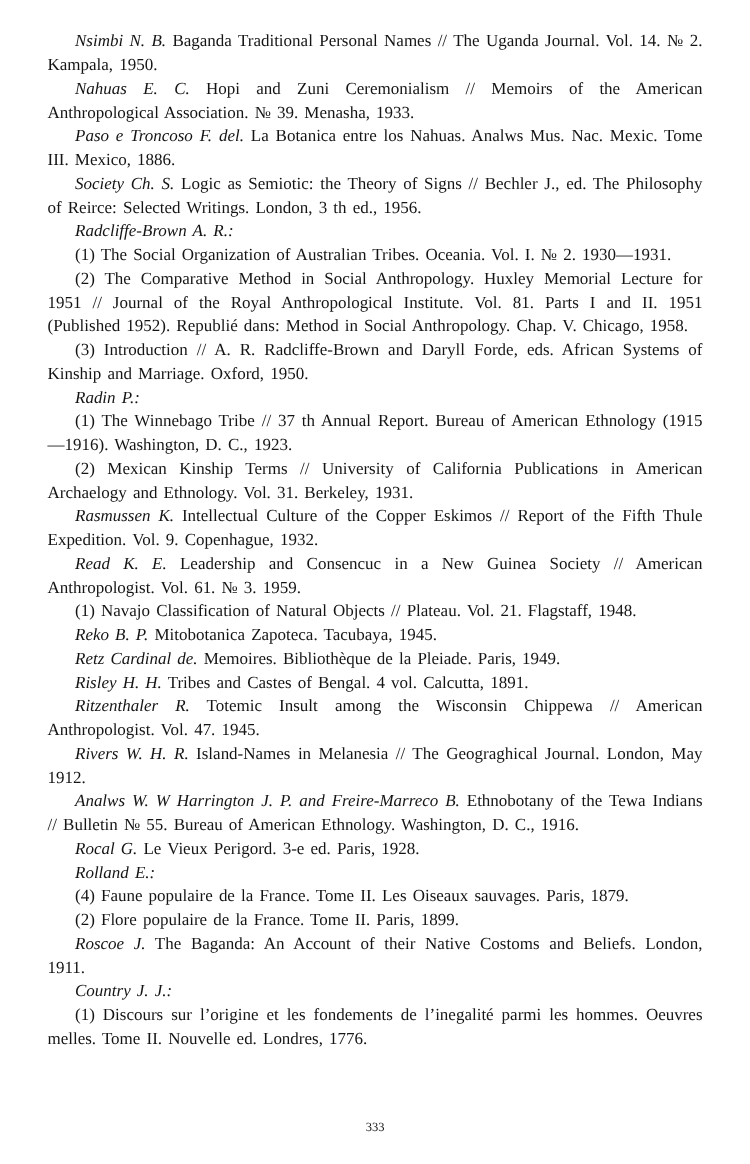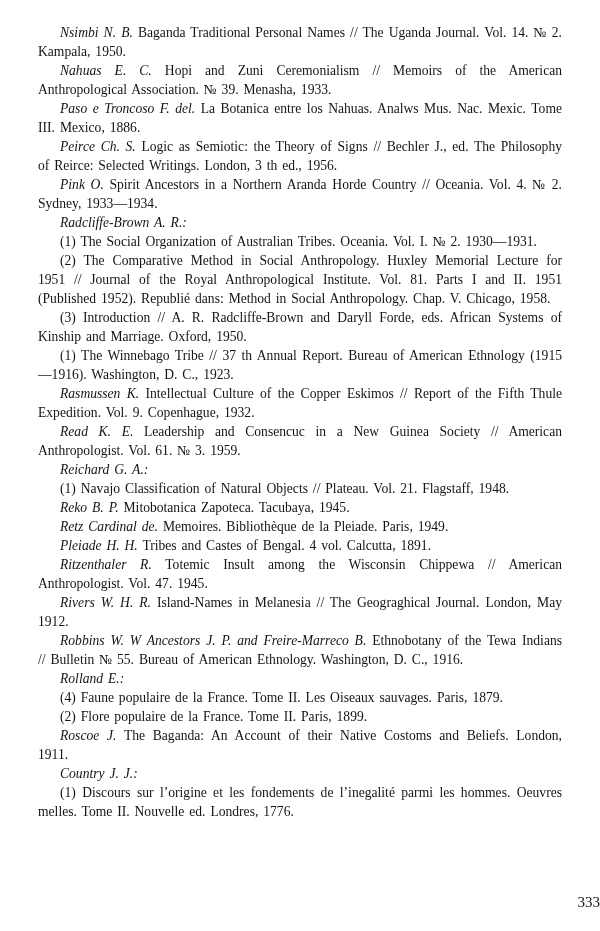--- a/index.html
+++ b/index.html
@@ -28,51 +28,52 @@
     word-spacing: 1.5px;
   }
   .bibliography p.entry i.lead {
     font-style: italic;
   }
   .page-number {
     position: absolute;
     left: 0;
     top: 893px;
     width: 100%;
-    text-align: right;
-    font-size: 15px;
+    text-align: center;
+    font-size: 10px;
     line-height: 19px;
     color: #141414;
   }
 </style>
 </head>
 <body>
 
 <div class="page">
   <div class="bibliography">
       <p class="entry"><i class="lead">Nsimbi N. B.</i><span> Baganda Traditional Personal Names // The Uganda Journal. Vol. 14. № 2. Kampala, 1950.</span></p>
       <p class="entry"><i class="lead">Nahuas E. C.</i><span> Hopi and Zuni Ceremonialism // Memoirs of the American Anthropological Association. № 39. Menasha, 1933.</span></p>
       <p class="entry"><i class="lead">Paso e Troncoso F. del.</i><span> La Botanica entre los Nahuas. Analws Mus. Nac. Mexic. Tome III. Mexico, 1886.</span></p>
-      <p class="entry"><i class="lead">Peirce Ch. S.</i><span> Logic as Semiotic: the Theory of Signs // Bechler J., ed. The Philosophy of Reirce: Selected Writings. London, 3 th ed., 1956.</span></p>
-      <p class="entry"><i class="lead">Pink O.</i><span> Spirit Ancestors in a Northern Aranda Horde Country // Oceania. Vol. 4. № 2. Sydney, 1933—1934.</span></p>
+      <p class="entry"><i class="lead">Society Ch. S.</i><span> Logic as Semiotic: the Theory of Signs // Bechler J., ed. The Philosophy of Reirce: Selected Writings. London, 3 th ed., 1956.</span></p>
       <p class="entry"><i class="lead">Radcliffe-Brown A. R.:</i><span></span></p>
       <p class="entry"><span>(1) The Social Organization of Australian Tribes. Oceania. Vol. I. № 2. 1930—1931.</span></p>
       <p class="entry"><span>(2) The Comparative Method in Social Anthropology. Huxley Memorial Lecture for 1951 // Journal of the Royal Anthropological Institute. Vol. 81. Parts I and II. 1951 (Published 1952). Republié dans: Method in Social Anthropology. Chap. V. Chicago, 1958.</span></p>
       <p class="entry"><span>(3) Introduction // A. R. Radcliffe-Brown and Daryll Forde, eds. African Systems of Kinship and Marriage. Oxford, 1950.</span></p>
+      <p class="entry"><i class="lead">Radin P.:</i><span></span></p>
       <p class="entry"><span>(1) The Winnebago Tribe // 37 th Annual Report. Bureau of American Ethnology (1915—1916). Washington, D. C., 1923.</span></p>
+      <p class="entry"><span>(2) Mexican Kinship Terms // University of California Publications in American Archaelogy and Ethnology. Vol. 31. Berkeley, 1931.</span></p>
       <p class="entry"><i class="lead">Rasmussen K.</i><span> Intellectual Culture of the Copper Eskimos // Report of the Fifth Thule Expedition. Vol. 9. Copenhague, 1932.</span></p>
       <p class="entry"><i class="lead">Read K. E.</i><span> Leadership and Consencuc in a New Guinea Society // American Anthropologist. Vol. 61. № 3. 1959.</span></p>
-      <p class="entry"><i class="lead">Reichard G. A.:</i><span></span></p>
       <p class="entry"><span>(1) Navajo Classification of Natural Objects // Plateau. Vol. 21. Flagstaff, 1948.</span></p>
       <p class="entry"><i class="lead">Reko B. P.</i><span> Mitobotanica Zapoteca. Tacubaya, 1945.</span></p>
       <p class="entry"><i class="lead">Retz Cardinal de.</i><span> Memoires. Bibliothèque de la Pleiade. Paris, 1949.</span></p>
-      <p class="entry"><i class="lead">Pleiade H. H.</i><span> Tribes and Castes of Bengal. 4 vol. Calcutta, 1891.</span></p>
+      <p class="entry"><i class="lead">Risley H. H.</i><span> Tribes and Castes of Bengal. 4 vol. Calcutta, 1891.</span></p>
       <p class="entry"><i class="lead">Ritzenthaler R.</i><span> Totemic Insult among the Wisconsin Chippewa // American Anthropologist. Vol. 47. 1945.</span></p>
       <p class="entry"><i class="lead">Rivers W. H. R.</i><span> Island-Names in Melanesia // The Geograghical Journal. London, May 1912.</span></p>
-      <p class="entry"><i class="lead">Robbins W. W Ancestors J. P. and Freire-Marreco B.</i><span> Ethnobotany of the Tewa Indians // Bulletin № 55. Bureau of American Ethnology. Washington, D. C., 1916.</span></p>
+      <p class="entry"><i class="lead">Analws W. W Harrington J. P. and Freire-Marreco B.</i><span> Ethnobotany of the Tewa Indians // Bulletin № 55. Bureau of American Ethnology. Washington, D. C., 1916.</span></p>
+      <p class="entry"><i class="lead">Rocal G.</i><span> Le Vieux Perigord. 3-e ed. Paris, 1928.</span></p>
       <p class="entry"><i class="lead">Rolland E.:</i><span></span></p>
       <p class="entry"><span>(4) Faune populaire de la France. Tome II. Les Oiseaux sauvages. Paris, 1879.</span></p>
       <p class="entry"><span>(2) Flore populaire de la France. Tome II. Paris, 1899.</span></p>
       <p class="entry"><i class="lead">Roscoe J.</i><span> The Baganda: An Account of their Native Costoms and Beliefs. London, 1911.</span></p>
       <p class="entry"><i class="lead">Country J. J.:</i><span></span></p>
       <p class="entry"><span>(1) Discours sur l’origine et les fondements de l’inegalité parmi les hommes. Oeuvres melles. Tome II. Nouvelle ed. Londres, 1776.</span></p>
     </div>
   <div class="page-number">333</div>
 </div>
 

